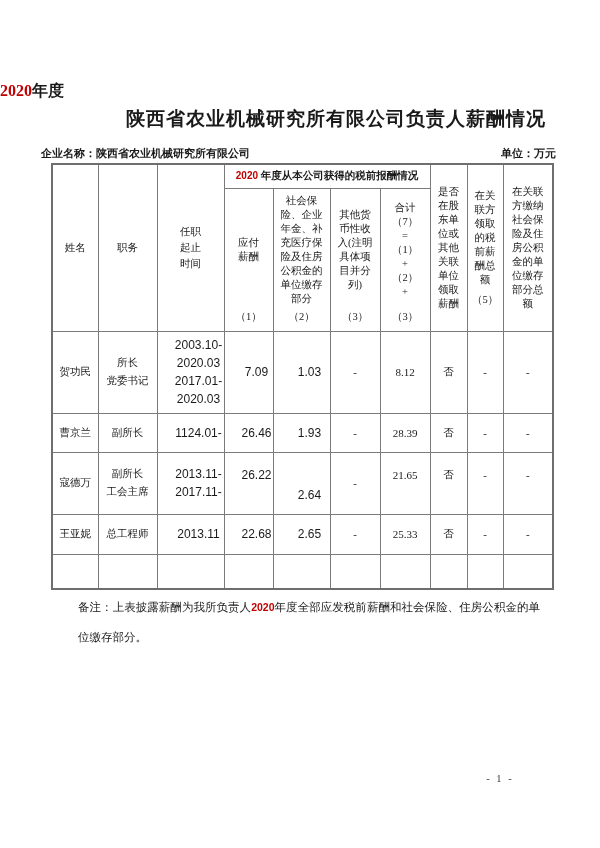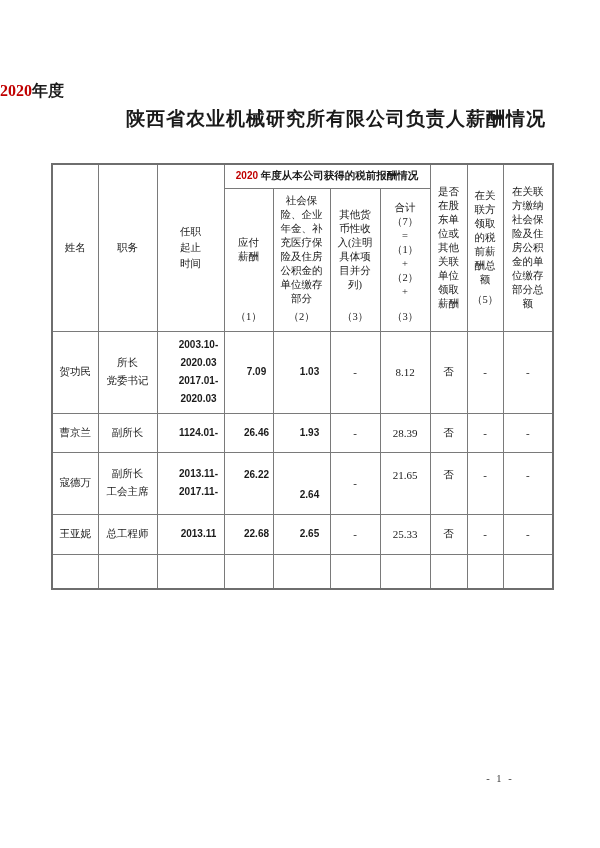--- a/index.html
+++ b/index.html
@@ -30,41 +30,45 @@
   .hflex{display:flex;flex-direction:column;align-items:center;}
   .h143{height:141px;}
   .h165{height:131px;}
   .hmain{flex:1;display:flex;align-items:center;justify-content:center;
          white-space:pre-line;line-height:14px;}
   .hmark{padding-bottom:6px;line-height:14px;}
 
   tr.dr td{line-height:18px;}
   tr.r1{height:82px;} tr.r2{height:39px;} tr.r3{height:62px;}
   tr.r4{height:40px;} tr.r5{height:35px;}
-  .num-sans{font-family:"Liberation Sans",sans-serif;font-weight:bold;font-size:10px;padding-left:16px;}
+  .num-sans{font-family:"Liberation Sans",sans-serif;font-weight:normal;font-size:12px;padding-left:16px;}
   .num-serif{font-family:"Liberation Serif",serif;font-size:11px;}
   .cellv{display:inline-block;}
   .v-up{transform:translateY(-8px);}
   .v-down{transform:translateY(12px);}
 
   .note{position:absolute;left:78px;top:592px;width:462px;font-size:11.5px;
         line-height:30px;text-align:justify;}
   .note .yr{font-family:"Liberation Sans",sans-serif;font-size:10.5px;}
   .page-num{position:absolute;top:773px;left:470px;width:60px;text-align:center;
             font-size:10.5px;color:#3a3a3a;letter-spacing:2px;}
 </style>
 </head>
 <body>
 
 <div class="page">
 
   <div class="title-year"><span class="red">2020</span><span>年度</span></div>
 
   <div class="title-main">陕西省农业机械研究所有限公司负责人薪酬情况</div>
 
+  <div class="info-row">
+    <span>企业名称：陕西省农业机械研究所有限公司</span>
+    <span>单位：万元</span>
+  </div>
 
   <div class="table-wrap">
     <table>
       <colgroup>
         <col style="width:46px">
           <col style="width:59px">
           <col style="width:67px">
         <col style="width:49px">
           <col style="width:57px">
           <col style="width:50px">
@@ -227,16 +231,17 @@
         <td><span></span></td>
         <td><span></span></td>
         <td><span></span></td>
         <td><span></span></td>
         <td><span></span></td>
       </tr>
     </tbody>
       </table>
   </div>
 
+  <div class="note"><span>备注：上表披露薪酬为我所负责人</span><span class="red b yr">2020</span><span>年度全部应发税前薪酬和社会保险、住房公积金的单位缴存部分。</span></div>
 
   <div class="page-num">- 1 -</div>
 
 </div>
 
 </body></html>

